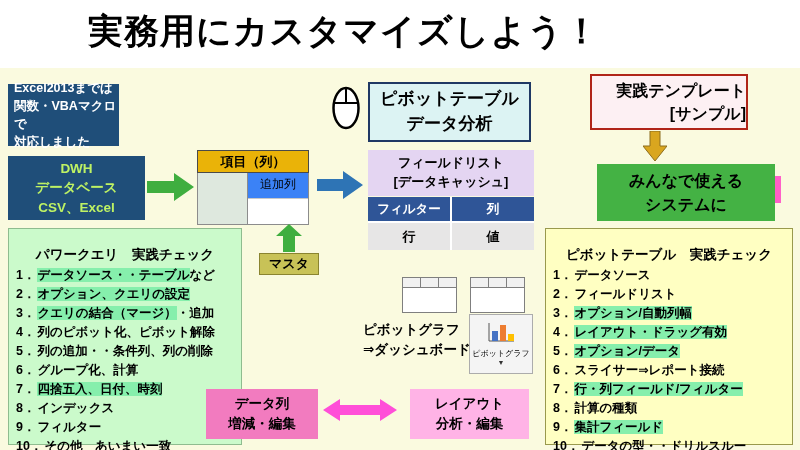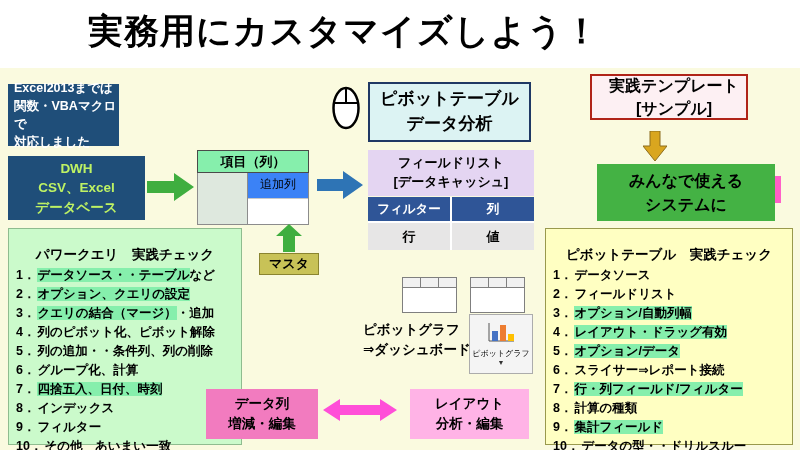--- a/index.html
+++ b/index.html
@@ -12,30 +12,30 @@
   .band { left:0; top:68px; width:800px; height:382px; background:#FAFADF; }
   .title { left:0; top:8px; width:688px; text-align:center; font-size:35px; font-weight:bold; letter-spacing:1px; }
   .box { display:flex; flex-direction:column; justify-content:center; text-align:center; font-weight:bold; }
   .box .line { line-height:1.45; }
 
   .legacy { left:8px; top:84px; width:111px; height:62px; background:#1F4E79; color:#fff;
             font-size:12.5px; text-align:left; padding-left:6px; }
   .pq-head { left:150px; top:82px; width:147px; height:57px; background:#44B244; font-size:17px; align-items:center; }
   .pt-head { left:368px; top:82px; width:163px; height:60px; background:#DCF3F3; border:2px solid #1F3864;
              font-size:17px; align-items:center; }
-  .template { left:590px; top:74px; width:158px; height:46px; background:#FDF0F3; border:2px solid #B02418;
-              font-size:16px; text-align:center; padding-left:10px; }
+  .template { left:590px; top:74px; width:158px; height:56px; background:#FDF0F3; border:2px solid #B02418;
+              font-size:16px; text-align:right; padding-left:10px; }
   .customize { left:667px; top:134px; width:114px; height:27px; background:#FF5FC8; font-size:16px;
                align-items:center; justify-content:center;margin-top:42px; }
   .shared { left:597px; top:164px; width:178px; height:57px; background:#44B244; font-size:16px; align-items:center; }
   .dwh { left:8px; top:156px; width:137px; height:64px; background:#1F4E79; color:#bef264;
          font-size:13.5px; align-items:center; }
 
   .item-table { left:197px; top:150px; width:112px; }
-  .item-table-header { height:23px; background:#86efac; border:1px solid #4a4a4a; display:flex;
+  .item-table-header { height:23px; background:#eab308; border:1px solid #4a4a4a; display:flex;
                        align-items:center; justify-content:center; font-size:13px; font-weight:bold; }
   .item-table-body { display:grid; grid-template-columns:50px 1fr; grid-template-rows:26px 25px;
                      border:1px solid #8c8c8c; border-top:none; }
   .itb-c1 { background:#DEE8DE; border-right:1px solid #8c8c8c; grid-row:1 / span 2; grid-column:1; }
   .itb-c2 { background:#3b82f6; font-size:12px; font-weight:normal; display:flex; justify-content:center;
             padding-top:3px; border-bottom:1px solid #c8c8c8; }
   .itb-c4 { background:#fff; }
 
   .fl-title { left:368px; top:150px; width:166px; height:46px; background:#E4D5F2; font-size:13px; align-items:center; }
   .field-table { left:368px; top:197px; width:166px; display:grid; grid-template-columns:82px 82px;
@@ -113,22 +113,22 @@
 
   <div class="abs box customize">カスタマイズ</div>
 
   <div class="abs box shared">
     <div class="line">みんなで使える</div>
     <div class="line">システムに</div>
   </div>
 
   <div class="abs box dwh">
     <div class="line">DWH</div>
+    <div class="line">データベース</div>
     <div class="line">CSV、Excel</div>
-    <div class="line">データベース</div>
   </div>
 
   <div class="abs" style="left:147px; top:171px;">
     <svg width="47" height="32" viewBox="0 0 47 32">
       <polygon points="0,10 27,10 27,2 47,16 27,30 27,22 0,22" fill="#3FAE3F"></polygon>
     </svg>
   </div>
 
   <div class="abs item-table">
     <div class="item-table-header">項目（列）</div>

